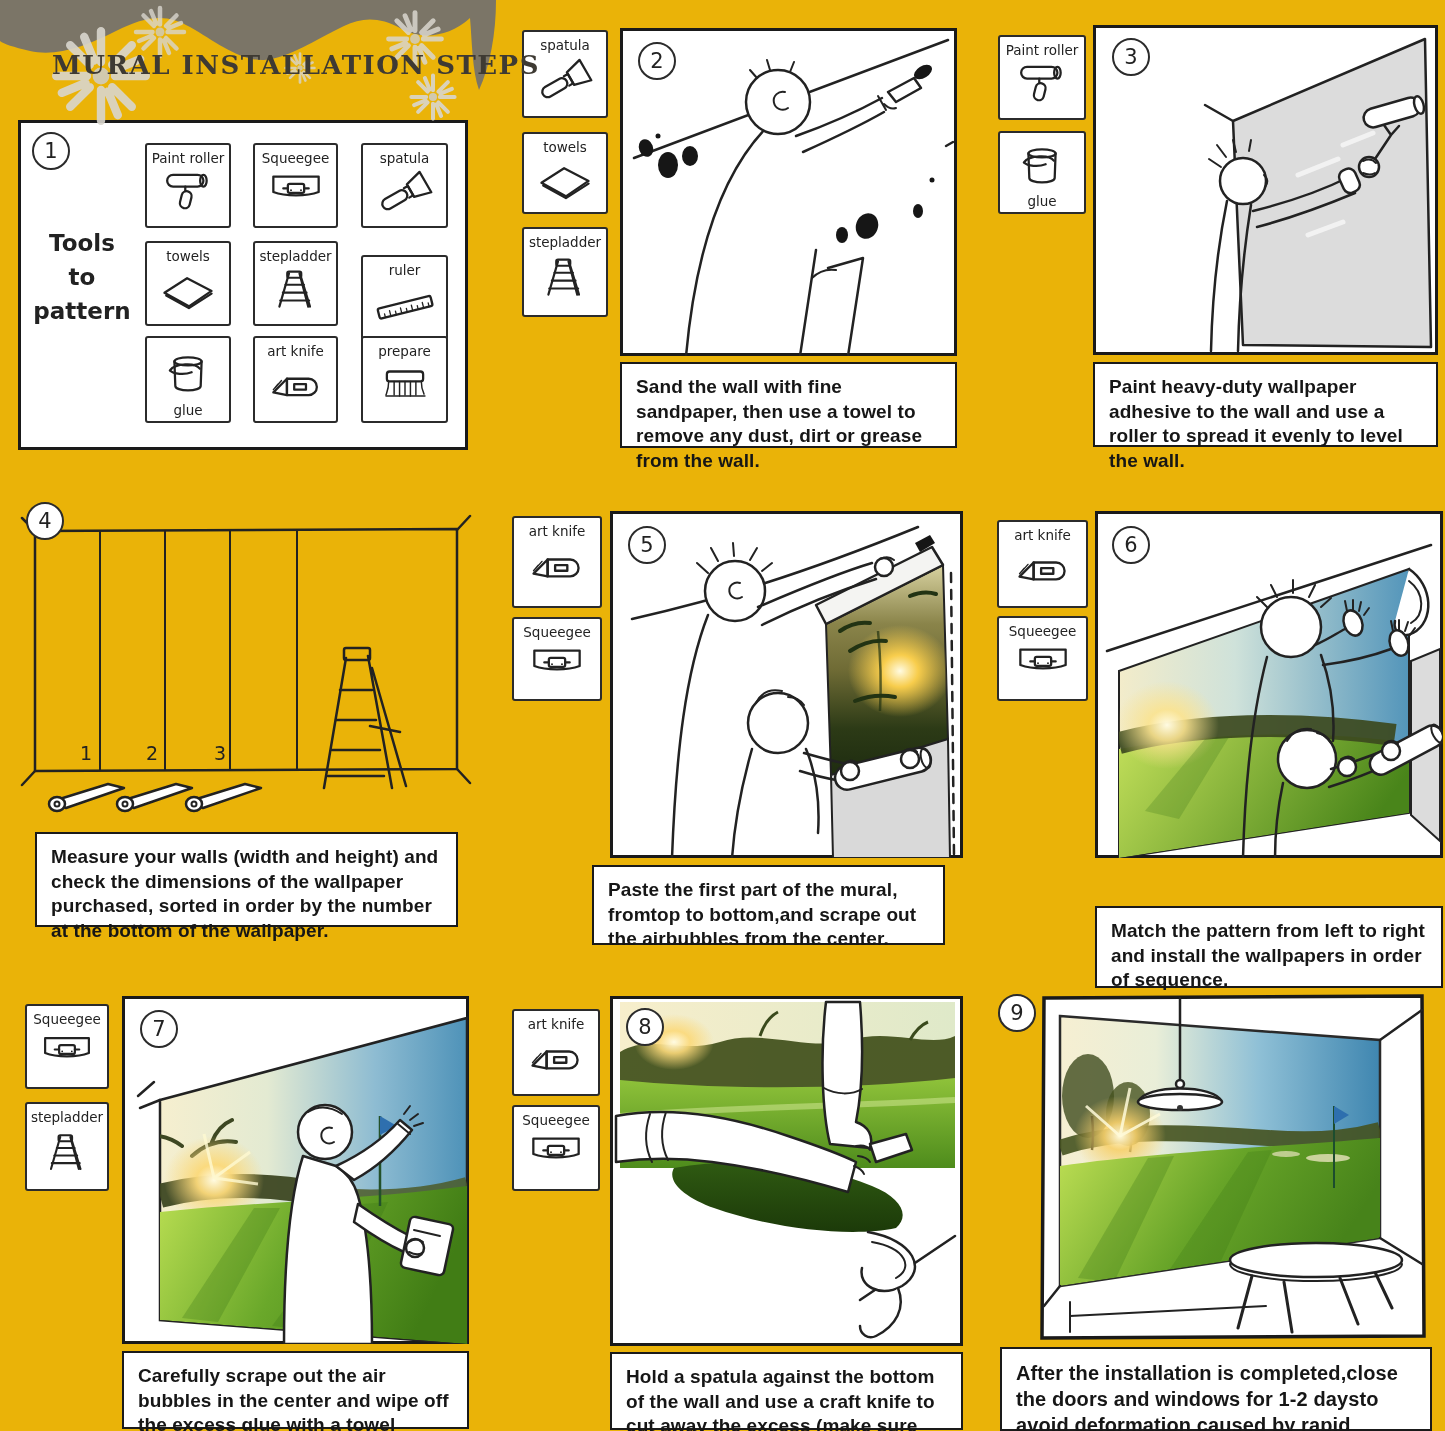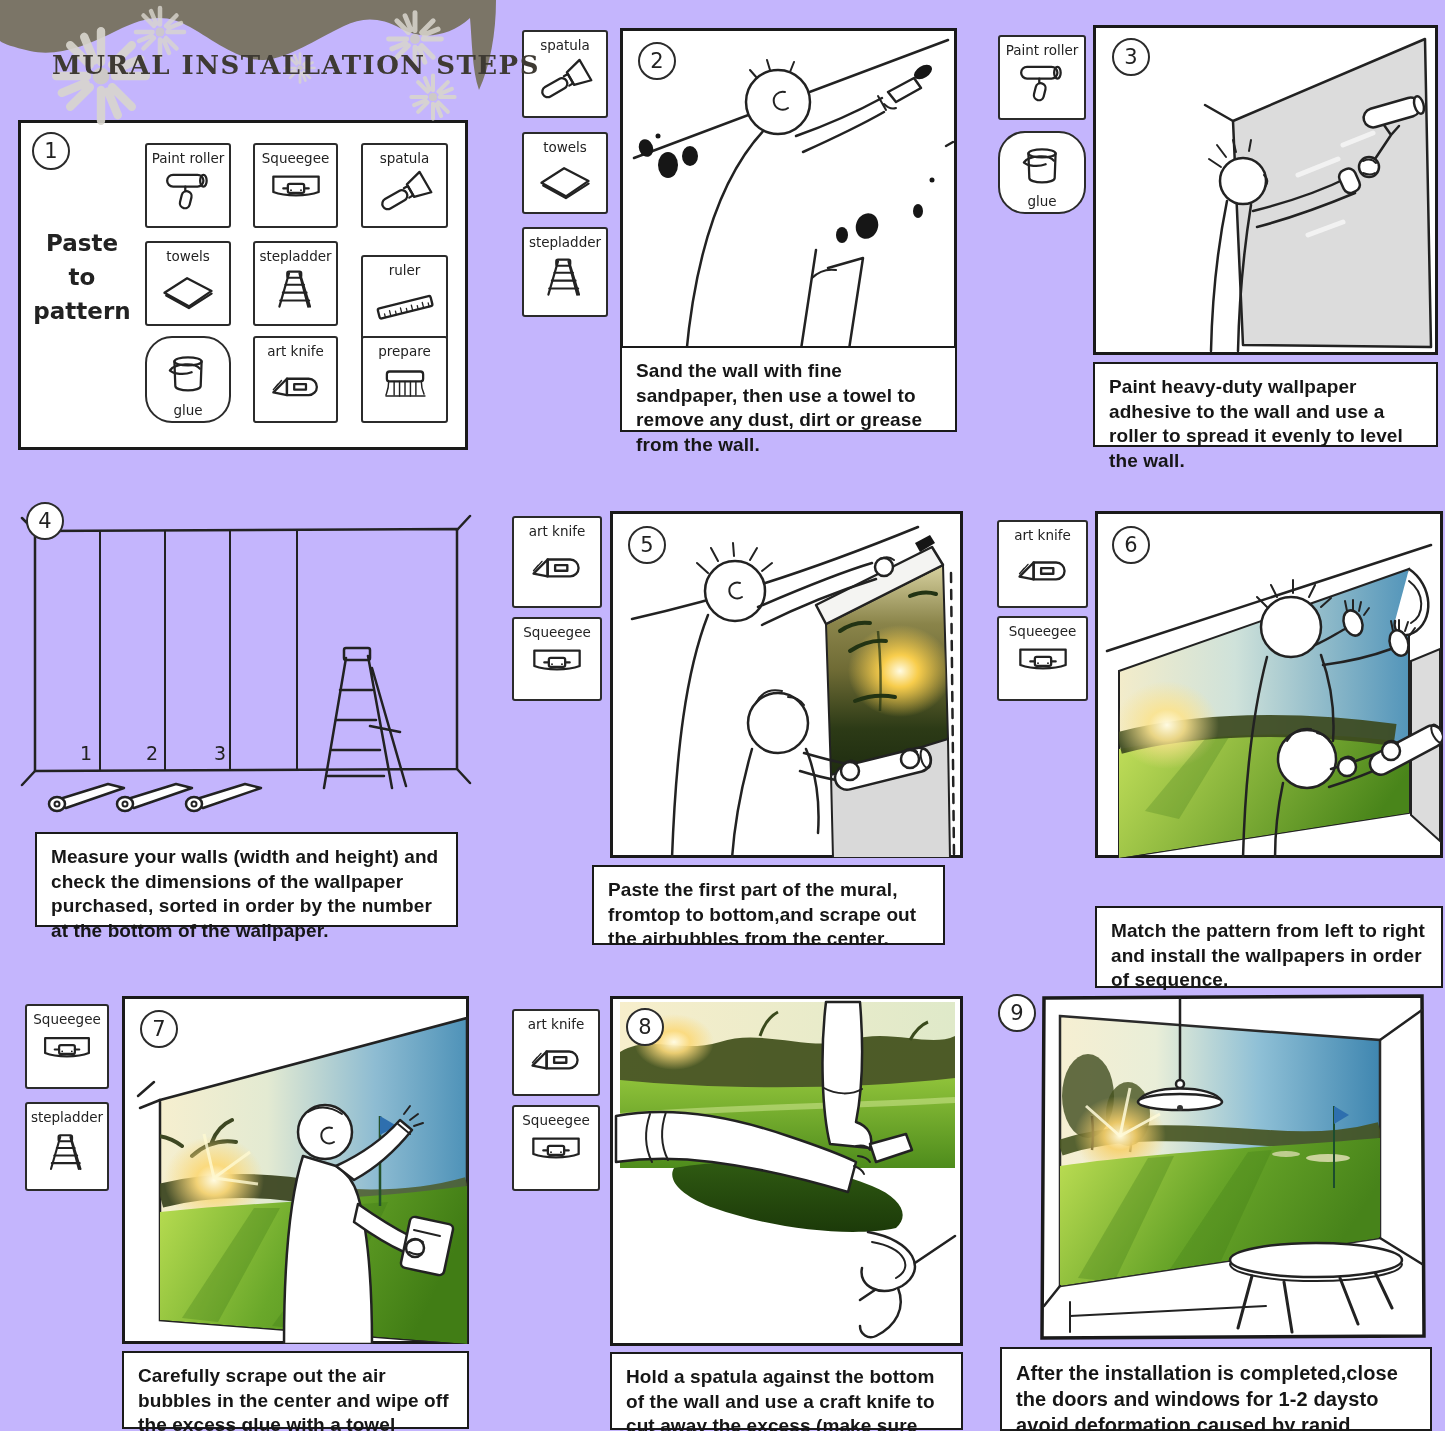--- a/index.html
+++ b/index.html
@@ -1,25 +1,25 @@
 <!DOCTYPE html>
 <html><head>
 <meta charset="utf-8">
 <style>
   html,body{margin:0;padding:0;background:#fff;}
-  .page{position:relative;width:1445px;height:1431px;background:#c4b5fd;overflow:hidden;
+  .page{position:relative;width:1445px;height:1431px;background:#eab308;overflow:hidden;
         font-family:"Liberation Sans",sans-serif;color:#1f1f1f;text-decoration:underline;}
   .title{position:absolute;left:52px;top:50px;font-family:"DejaVu Serif",serif;font-weight:bold;
          font-size:26px;letter-spacing:1.5px;color:#3e3a33;white-space:nowrap;}
   .panel{position:absolute;background:#fff;border:3px solid #1a1a1a;box-sizing:border-box;}
   .caption{position:absolute;background:#fff;border:2.5px solid #1a1a1a;box-sizing:border-box;
            font-weight:bold;font-size:19px;line-height:1.3;padding:11px 14px;letter-spacing:.1px;color:#161616;}
   .tile{position:absolute;background:#fff;border:2px solid #2b2b2b;border-radius:3px;box-sizing:border-box;
         display:flex;flex-direction:column;align-items:center;justify-content:flex-start;padding:5px 2px 3px;gap:1px;}
-  .tile.rev{flex-direction:column-reverse;border-radius:27px;}
+  .tile.rev{flex-direction:column-reverse;}
   .tile-label{font-family:"DejaVu Sans",sans-serif;font-size:13.5px;color:#222;white-space:nowrap;}
   .tile-icon{flex:0 0 auto;}
   .num{position:absolute;width:34px;height:34px;border:2.5px solid #2b2b2b;border-radius:50%;
        display:flex;align-items:center;justify-content:center;background:#fff;z-index:6;
        font-family:"DejaVu Sans",sans-serif;font-size:21px;color:#222;}
   .intro{position:absolute;left:26px;top:226px;width:112px;text-align:center;
          font-family:"DejaVu Sans",sans-serif;font-weight:bold;font-size:23px;line-height:34px;color:#222;}
   .pnum{position:absolute;font-family:"DejaVu Sans",sans-serif;font-size:19px;color:#222;z-index:4;}
   .scene{position:absolute;}
   
@@ -105,21 +105,21 @@
     <use href="#i-flower" x="406" y="70" width="54" height="54" opacity="0.9"></use>
   </svg>
   <div class="title" style="z-index:3">MURAL INSTALLATION STEPS</div>
 
   <section>
     <div class="panel" style="left:18px;top:120px;width:450px;height:330px"></div>
     <span class="num" style="left:32px;top:132px">
         <span>1</span>
       </span>
     <div class="intro">
-      <div>Paste</div>
+      <div>Tools</div>
       <div>to</div>
       <div>pattern</div>
     </div>
 
     <div class="tile" style="left:145px;top:143px;width:86px;height:85px">
       <span class="tile-label">Paint roller</span>
       <svg class="tile-icon icon" width="58" height="50">
           <use href="#i-roller"></use>
         </svg>
     </div>
@@ -213,21 +213,21 @@
       <path class="sf" d="M268 64 L294 50 L301 60 L276 74 Z"></path>
       <ellipse class="bk" cx="303" cy="44" rx="10" ry="6" transform="rotate(-32 303 44)"></ellipse>
       <path class="s2" d="M264 76 q6 6 12 4"></path>
       <path class="s" d="M196 222 L180 328"></path>
       <path class="sf" d="M208 240 L243 230 L228 328"></path>
       <path class="s2" d="M192 250 q10 -10 24 -8"></path>
     </svg>
     <span class="num" style="left:638px;top:42px">
         <span>2</span>
       </span>
-    <div class="caption" style="left:620px;top:346px;width:337px;height:86px"><span>Sand the wall with fine sandpaper, then use a towel to remove any dust, dirt or grease from the wall.</span></div>
+    <div class="caption" style="left:620px;top:362px;width:337px;height:86px"><span>Sand the wall with fine sandpaper, then use a towel to remove any dust, dirt or grease from the wall.</span></div>
   </section>
 
   <section>
     <div class="tile" style="left:998px;top:35px;width:88px;height:85px">
       <span class="tile-label">Paint roller</span>
       <svg class="tile-icon icon" width="58" height="50">
           <use href="#i-roller"></use>
         </svg>
     </div>
     <div class="tile rev" style="left:998px;top:131px;width:88px;height:83px">

